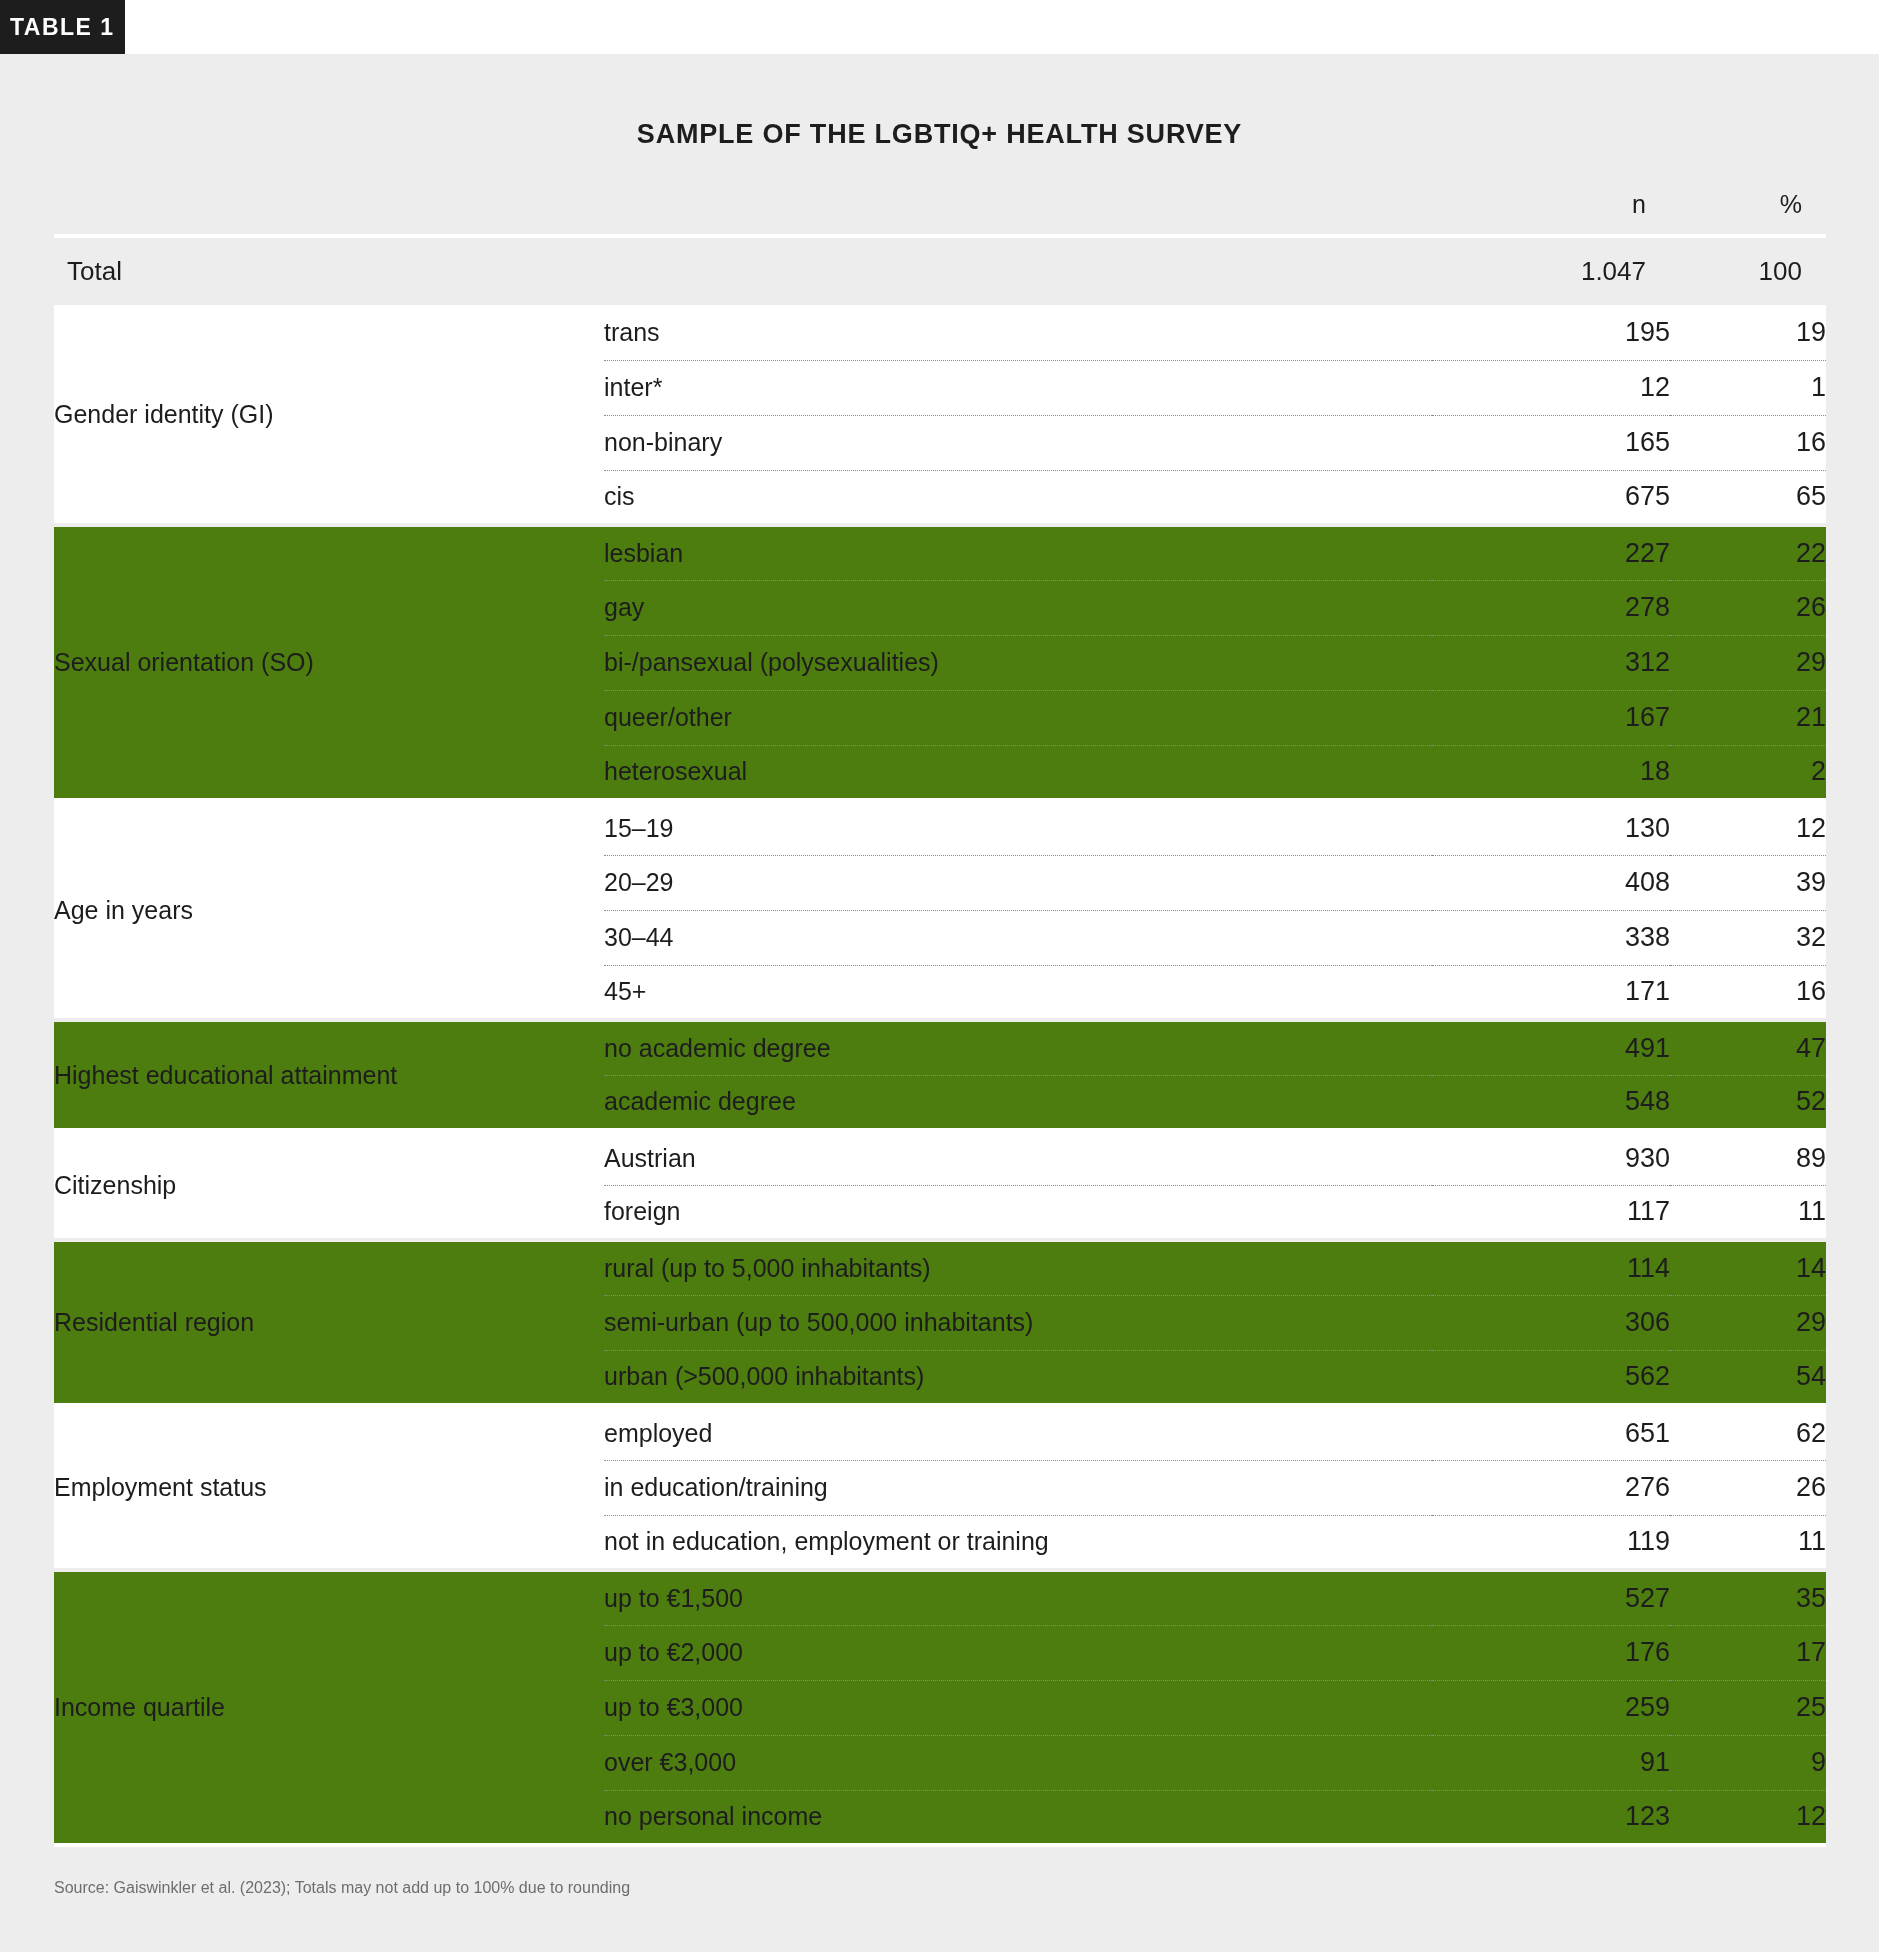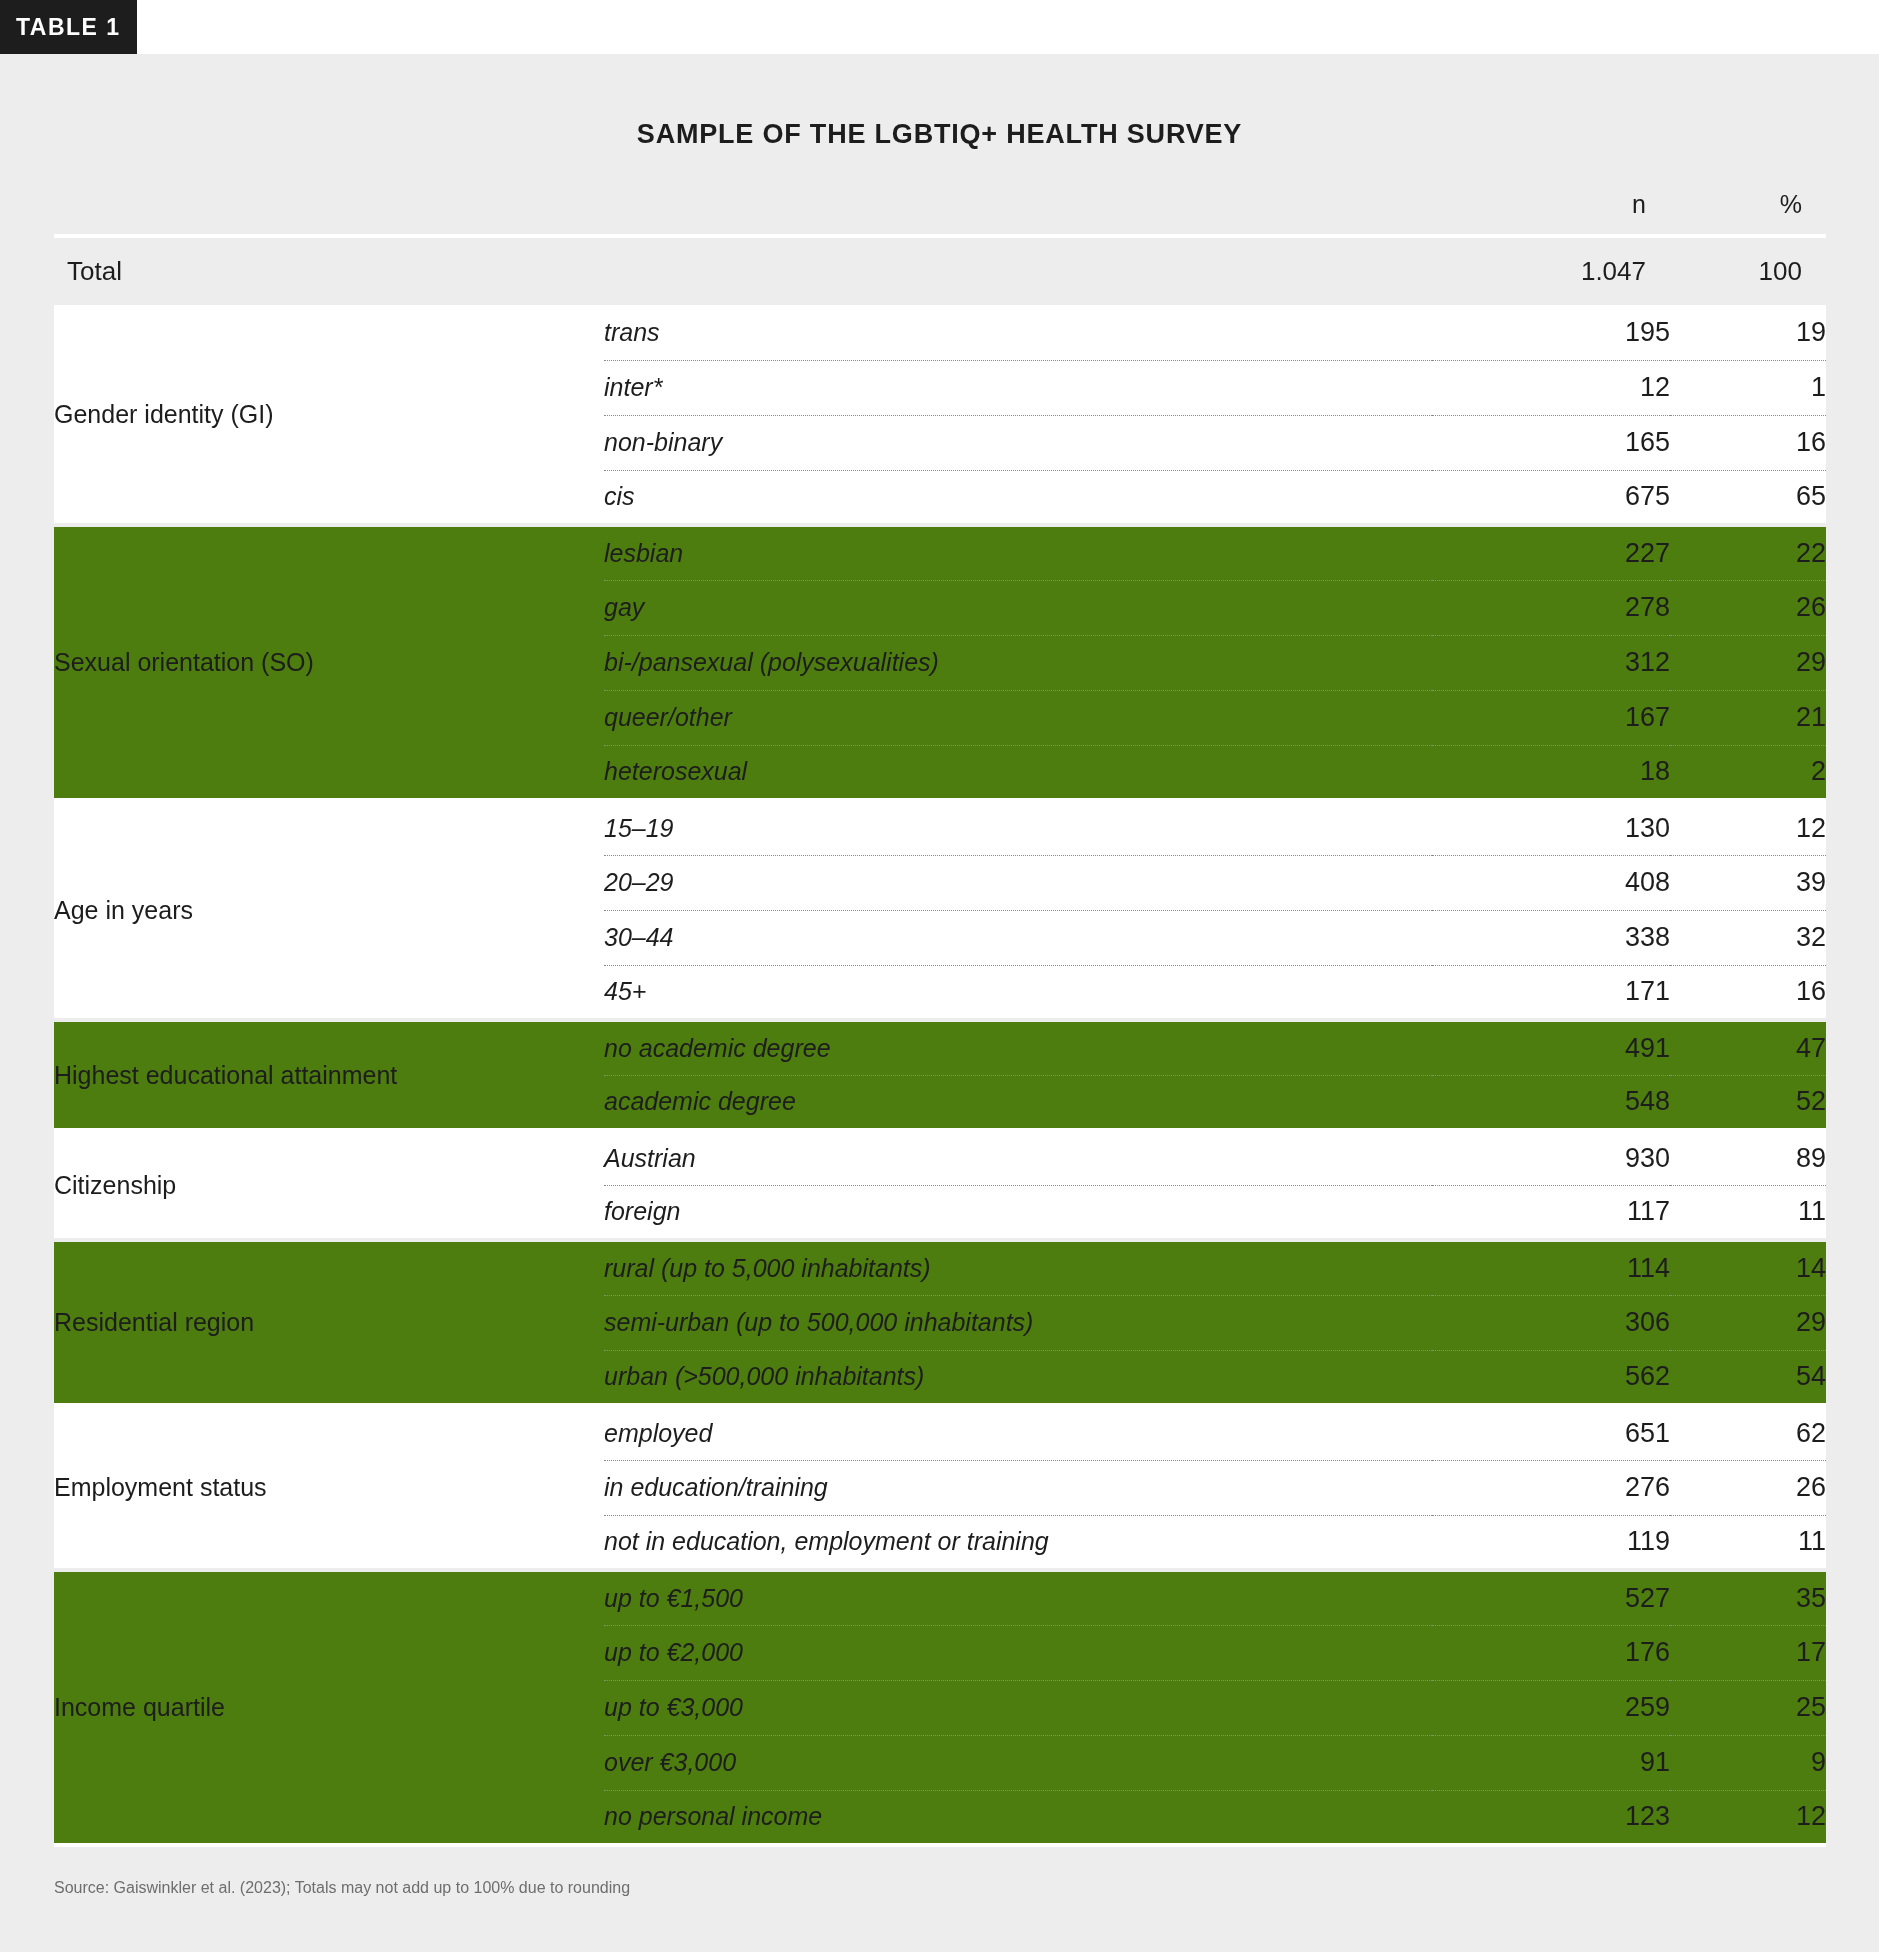--- a/index.html
+++ b/index.html
@@ -20,21 +20,21 @@
     position: relative;
     height: 54px;
     background: #ffffff;
     width: 100%;
   }
   .table-badge {
     position: absolute;
     left: 0;
     top: 0;
     height: 54px;
-    padding: 0 16px;
+    padding: 0 10px;
     background: #1d1d1d;
     color: #ffffff;
     font-size: 23px;
     font-weight: bold;
     letter-spacing: 1.5px;
     display: flex;
     align-items: center;
   }
 
   
@@ -105,21 +105,20 @@
     vertical-align: middle;
   }
   td.cat-cell {
     padding-left: 13px;
     vertical-align: middle;
     font-size: 25px;
   }
   td.lab-cell {
     padding-left: 9.3px;
     font-size: 25px;
-    font-style: italic;
   }
   td.num-cell {
     text-align: right;
     padding-right: 24px;
     font-size: 27px;
   }
 
   
   tbody.band-white td { background: #ffffff; }
   tbody.band-gray  td { background: #4d7c0f; }

